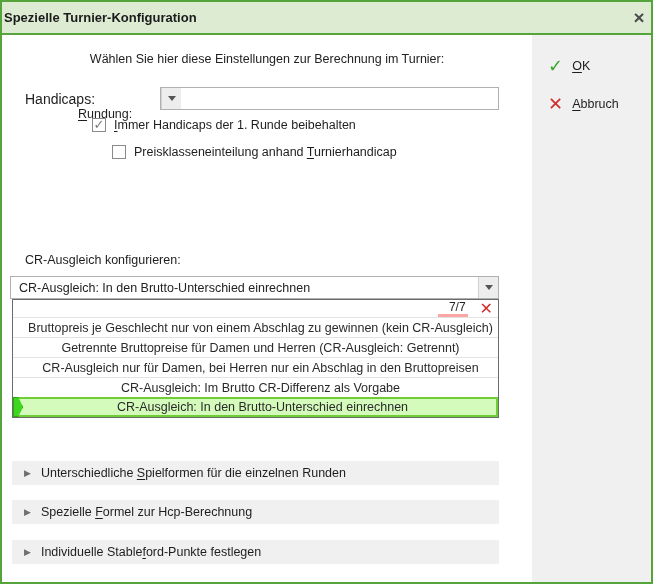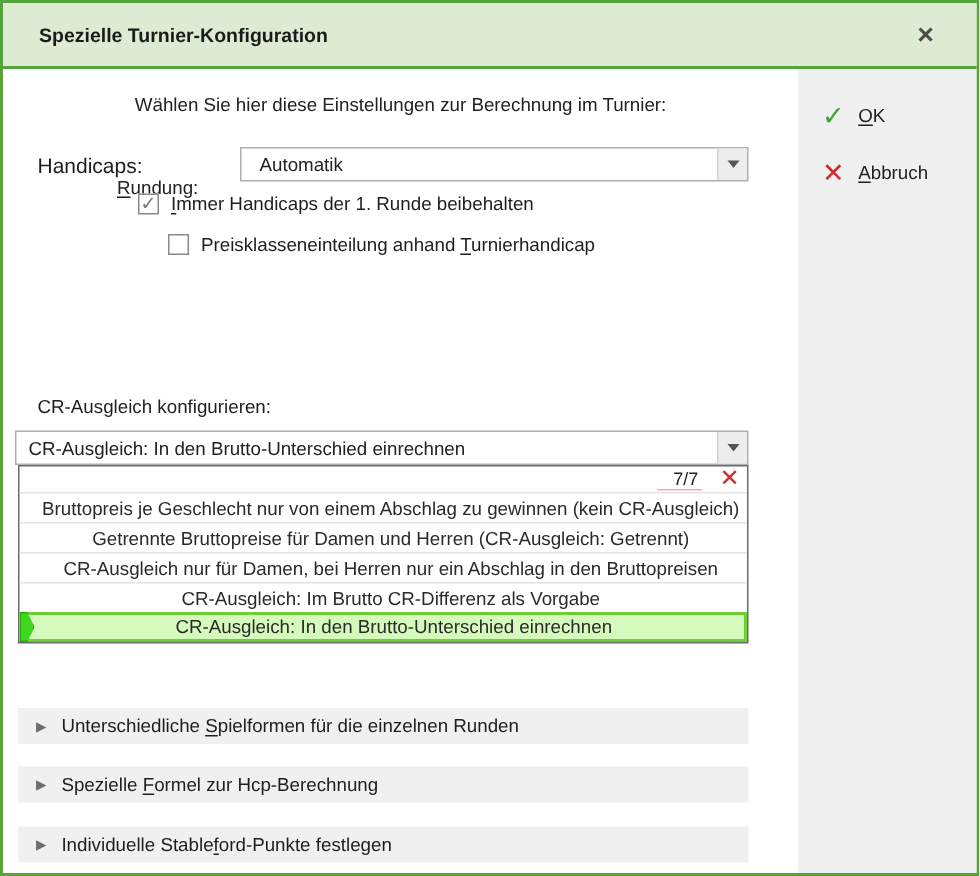--- a/index.html
+++ b/index.html
@@ -1,28 +1,28 @@
 <!DOCTYPE html>
 <html><head>
 <meta charset="utf-8">
 <style>
   * { margin:0; padding:0; box-sizing:border-box; }
   html,body { width:653px; height:584px; }
   body { font-family:"Liberation Sans","DejaVu Sans",sans-serif; font-size:13px; color:#1e1e1e; }
 
   .window { width:653px; height:584px; border:2px solid #55a33b; background:#fff; display:flex; flex-direction:column; }
 
-  .titlebar { height:42px; background:#dcebd2; display:flex; align-items:center; justify-content:space-between; padding:0 24px; flex:0 0 auto; }
+  .titlebar { height:31px; background:#dcebd2; display:flex; align-items:center; justify-content:space-between; padding:0 2px; flex:0 0 auto; }
   .titlebar .title { font-weight:bold; font-size:13px; color:#1b1b1b; }
   .titlebar .close { width:20px; height:20px; display:flex; align-items:center; justify-content:center; color:#4d4d4d; font-size:19px; font-weight:bold; cursor:pointer; line-height:1; }
 
   .tb-sep { height:2px; background:#55a33b; flex:0 0 auto; }
 
   .body { flex:1; display:flex; }
-  .main { width:606px; position:relative; background:#fff;border-radius:25px; }
+  .main { width:606px; position:relative; background:#fff; }
   .sidebar { width:136px; background:#f0f0f0; position:relative; }
 
   .instruction { position:absolute; top:17px; left:0; width:100%; text-align:center; font-size:12.5px; color:#222; }
 
   .row-handicaps { position:absolute; top:52px; left:0; width:100%; height:23px; }
   .lbl-handicaps { position:absolute; left:23px; top:4px; font-size:14px; }
   .lbl-rundung   { position:absolute; left:76px; top:20px; font-size:12.5px; }
 
   .combo { position:absolute; background:#fff; border:1px solid #b0b0b0; display:flex; align-items:center; }
   .combo .val { flex:1; padding-left:12px; font-size:12.5px; color:#222; white-space:nowrap; overflow:hidden; }
@@ -37,21 +37,21 @@
   .cb-row.r1 { top:83px; }
   .cb-row.r2 { top:110px;padding-left:20px; }
   .cb-box { width:14px; height:14px; border:1px solid #8a8a8a; background:#fff; display:flex; align-items:center; justify-content:center; }
   .cb-box .mark { color:#7a7a7a; font-size:13px; font-weight:bold; line-height:1; margin-top:-2px; }
   .cb-label { font-size:12.5px; }
 
   .cr-label { position:absolute; left:23px; top:218px; font-size:12.5px; }
 
   .dd-panel { position:absolute; left:10px; top:264px; width:487px; background:#fff; border:1px solid #6b6b6b; }
   .dd-head { height:17px; display:flex; align-items:center; justify-content:flex-end; gap:12px; padding-right:5px; }
-  .dd-count { font-size:12px; color:#222; border-bottom:1px solid #fca5a5; min-width:30px; text-align:right; padding:0 2px; }
+  .dd-count { font-size:12px; color:#222; border-bottom:4px solid #fca5a5; min-width:30px; text-align:right; padding:0 2px; }
   .dd-close { color:#d22d2d; font-size:16px; font-weight:bold; line-height:1; cursor:pointer; }
   .dd-item { height:20px; display:flex; align-items:center; padding-left:10px; font-size:12.5px; color:#2a2a2a; border-top:1px solid #e3e3e3; position:relative; cursor:default; white-space:nowrap;justify-content:center; }
   .dd-item.selected { background:#d5fbbc; border:2px solid #6fce35; padding-left:14px; }
   .dd-item.selected .marker { display:block; }
   .marker { display:none; position:absolute; left:-2px; top:-2px; width:10px; height:20px; background:#3fd61f; border:1px solid #2aa90d; clip-path:polygon(0 0, 52% 0, 100% 50%, 52% 100%, 0 100%); }
 
   .section { position:absolute; left:10px; width:487px; height:24px; background:#f0f0f0; display:flex; align-items:center; gap:10px; padding-left:12px; cursor:pointer; }
   .section .arrow { color:#6e6e6e; font-size:9px; }
   .section .s-label { font-size:12.5px; color:#1e1e1e; }
   .sec1 { top:426px; } .sec2 { top:465px; } .sec3 { top:505px; }
@@ -77,21 +77,20 @@
 
   <div class="body">
     <div class="main">
 
       <div class="instruction">Wählen Sie hier diese Einstellungen zur Berechnung im Turnier:</div>
 
       <div class="row-handicaps">
         <span class="lbl-handicaps">Handicaps:</span>
         <span class="lbl-rundung"><span class="ak">R</span><span>undung:</span></span>
         <div class="combo combo-rundung">
-          <span class="val">Automatik</span>
           <span class="btn">
               <span class="tri"></span>
             </span>
         </div>
       </div>
 
       <div class="cb-row r1">
         <span class="cb-box">
             <span class="mark">✓</span>
           </span>

